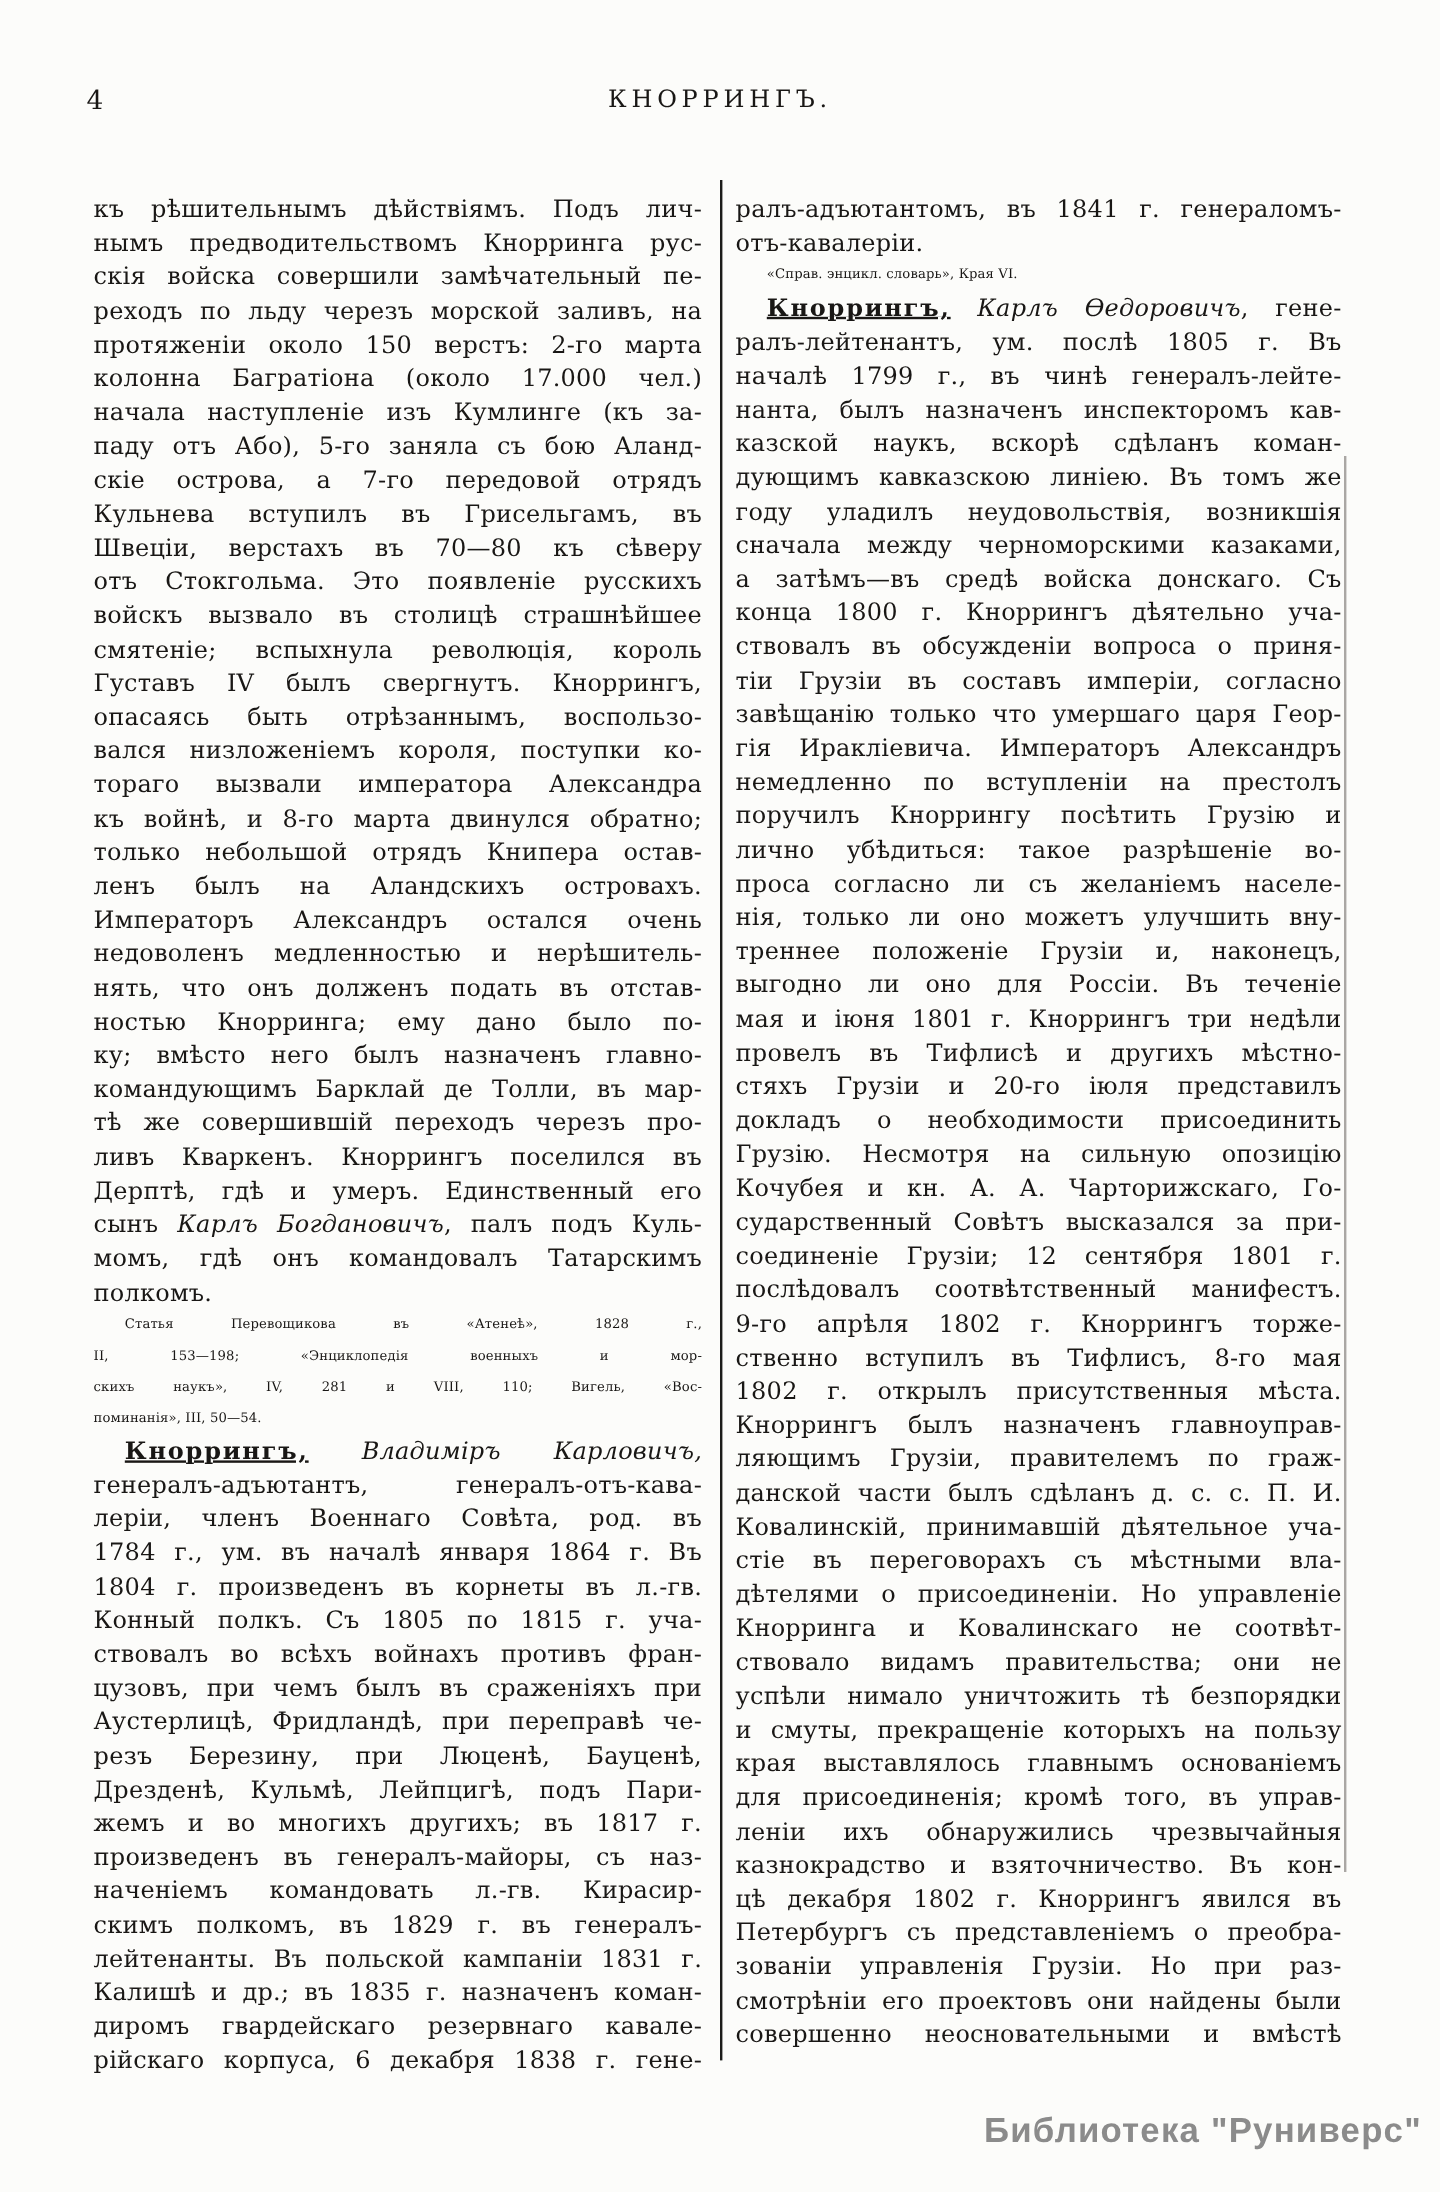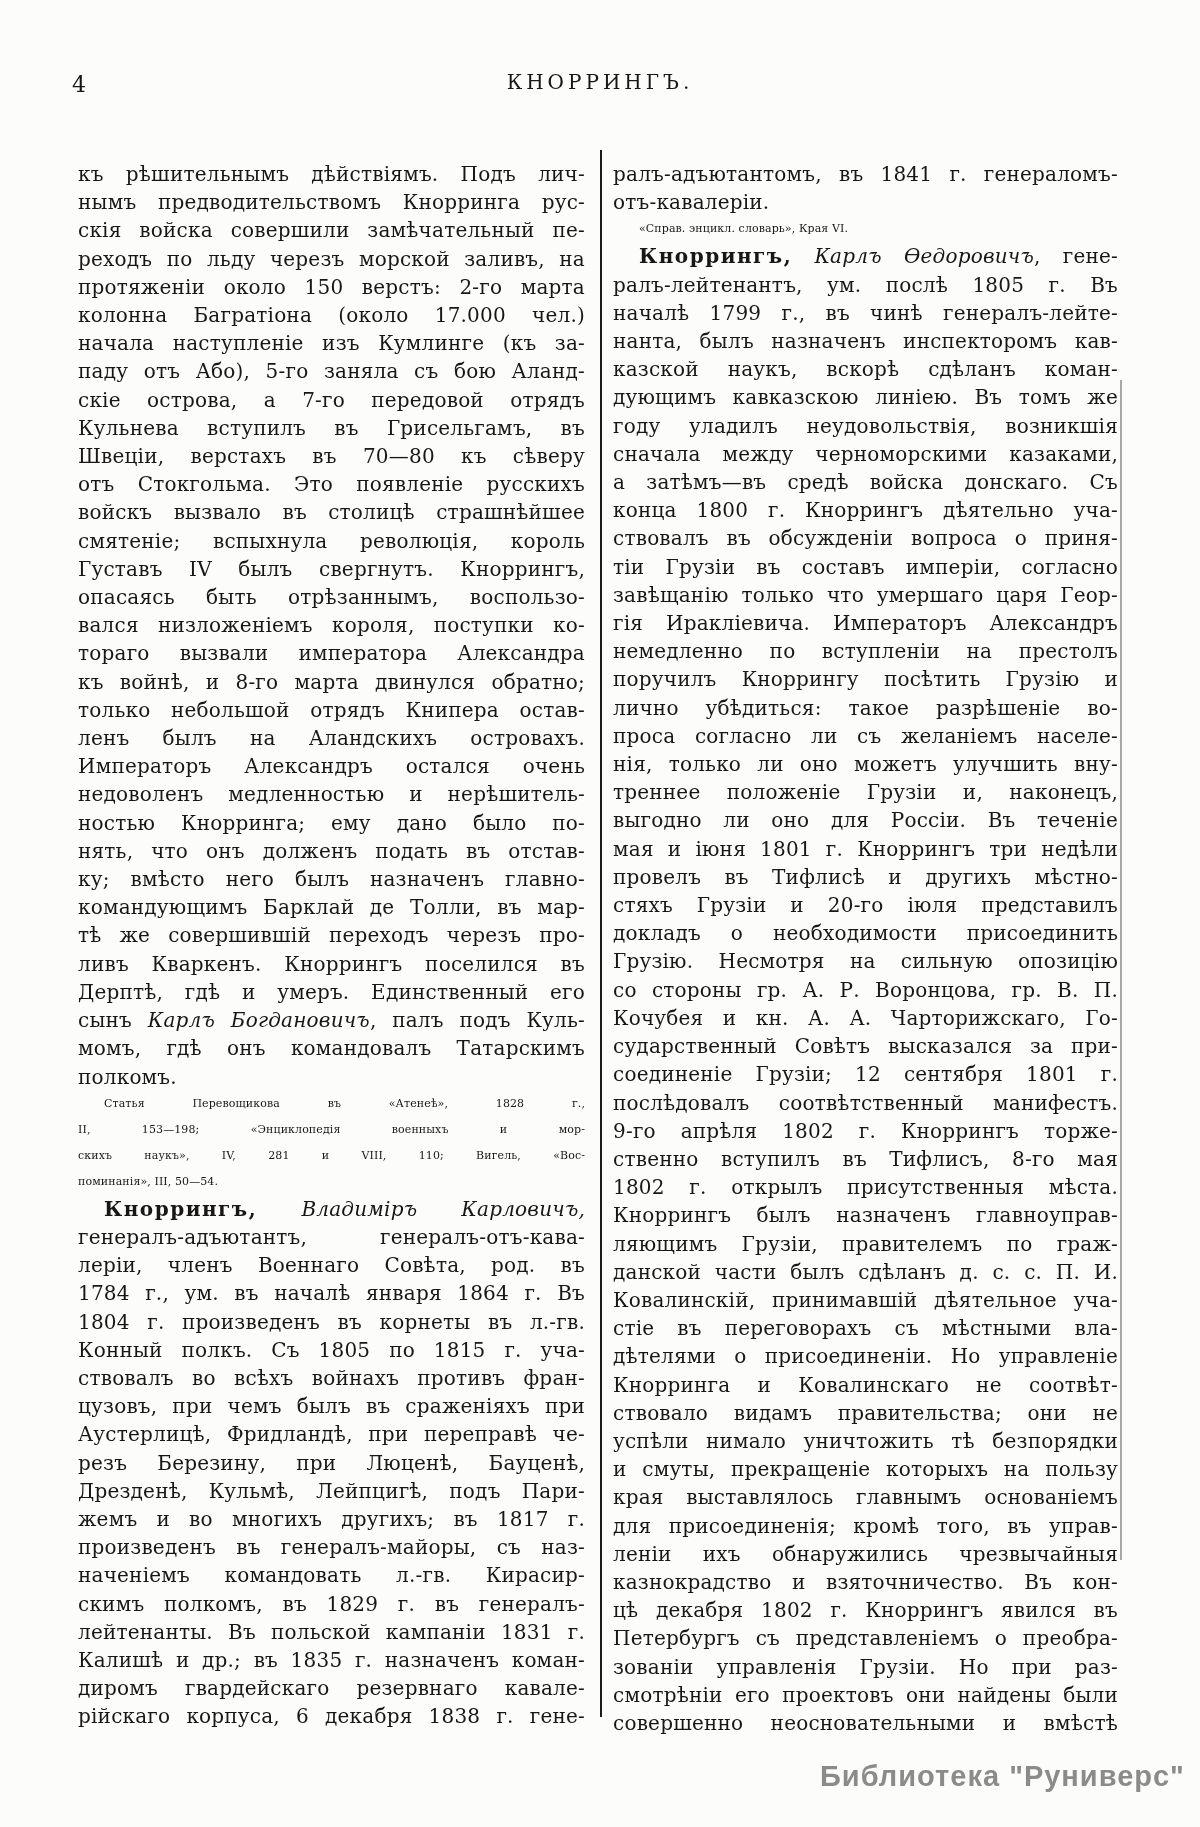--- a/index.html
+++ b/index.html
@@ -32,21 +32,21 @@
     line-height: 28.2px;
     letter-spacing: 0.2px;
     margin-top: 40px;
   }
   .col-left  { left: 78px;  width: 507px; }
   .col-right { left: 613px; width: 505px; }
   .line { text-align: justify; text-align-last: justify; white-space: normal; }
   .line.end { text-align-last: auto; }
   .line.ind { text-indent: 26px; }
   .line.sm  { font-size: 11px; line-height: 26px; letter-spacing: 0.1px; }
-  .b { font-weight: bold; letter-spacing: 1.5px; }
+  .b { font-weight: bold; letter-spacing: 1.5px; text-decoration: underline; }
   .i { font-style: italic; }
   .divider {
     position: absolute;
     left: 600px; top: 150px;
     width: 2px; height: 1567px;
     background: #1c1c1a;
   }
   .scan-edge {
     position: absolute;
     left: 1120px; top: 380px;
@@ -86,22 +86,22 @@
       <div class="line">смятеніе; вспыхнула революція, король</div>
       <div class="line">Густавъ IV былъ свергнутъ. Кноррингъ,</div>
       <div class="line">опасаясь быть отрѣзаннымъ, воспользо-</div>
       <div class="line">вался низложеніемъ короля, поступки ко-</div>
       <div class="line">тораго вызвали императора Александра</div>
       <div class="line">къ войнѣ, и 8-го марта двинулся обратно;</div>
       <div class="line">только небольшой отрядъ Книпера остав-</div>
       <div class="line">ленъ былъ на Аландскихъ островахъ.</div>
       <div class="line">Императоръ Александръ остался очень</div>
       <div class="line">недоволенъ медленностью и нерѣшитель-</div>
+      <div class="line">нять, что онъ долженъ подать въ отстав-</div>
       <div class="line">ностью Кнорринга; ему дано было по-</div>
-      <div class="line">нять, что онъ долженъ подать въ отстав-</div>
       <div class="line">ку; вмѣсто него былъ назначенъ главно-</div>
       <div class="line">командующимъ Барклай де Толли, въ мар-</div>
       <div class="line">тѣ же совершившій переходъ черезъ про-</div>
       <div class="line">ливъ Кваркенъ. Кноррингъ поселился въ</div>
       <div class="line">Дерптѣ, гдѣ и умеръ. Единственный его</div>
       <div class="line"><span>сынъ </span><span class="i">Карлъ Богдановичъ</span><span>, палъ подъ Куль-</span></div>
       <div class="line">момъ, гдѣ онъ командовалъ Татарскимъ</div>
       <div class="line end">полкомъ.</div>
       <div class="line sm ind">Статья Перевощикова въ «Атенеѣ», 1828 г.,</div>
       <div class="line sm">II, 153—198; «Энциклопедія военныхъ и мор-</div>
@@ -150,21 +150,20 @@
       <div class="line">лично убѣдиться: такое разрѣшеніе во-</div>
       <div class="line">проса согласно ли съ желаніемъ населе-</div>
       <div class="line">нія, только ли оно можетъ улучшить вну-</div>
       <div class="line">треннее положеніе Грузіи и, наконецъ,</div>
       <div class="line">выгодно ли оно для Россіи. Въ теченіе</div>
       <div class="line">мая и іюня 1801 г. Кноррингъ три недѣли</div>
       <div class="line">провелъ въ Тифлисѣ и другихъ мѣстно-</div>
       <div class="line">стяхъ Грузіи и 20-го іюля представилъ</div>
       <div class="line">докладъ о необходимости присоединить</div>
       <div class="line">Грузію. Несмотря на сильную опозицію</div>
-      <div class="line">со стороны гр. А. Р. Воронцова, гр. В. П.</div>
       <div class="line">Кочубея и кн. А. А. Чарторижскаго, Го-</div>
       <div class="line">сударственный Совѣтъ высказался за при-</div>
       <div class="line">соединеніе Грузіи; 12 сентября 1801 г.</div>
       <div class="line">послѣдовалъ соотвѣтственный манифестъ.</div>
       <div class="line">9-го апрѣля 1802 г. Кноррингъ торже-</div>
       <div class="line">ственно вступилъ въ Тифлисъ, 8-го мая</div>
       <div class="line">1802 г. открылъ присутственныя мѣста.</div>
       <div class="line">Кноррингъ былъ назначенъ главноуправ-</div>
       <div class="line">ляющимъ Грузіи, правителемъ по граж-</div>
       <div class="line">данской части былъ сдѣланъ д. с. с. П. И.</div>

